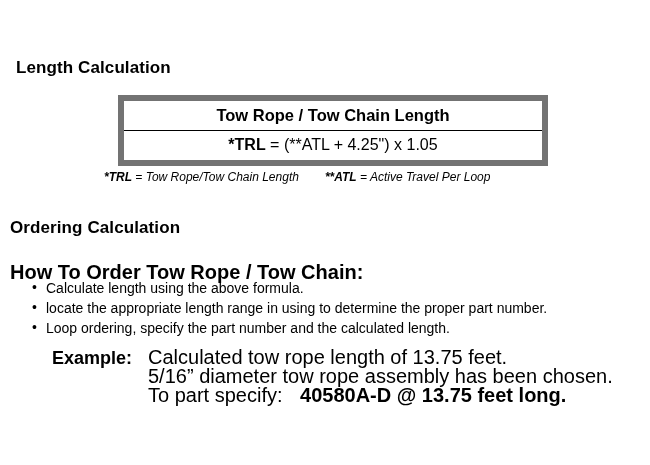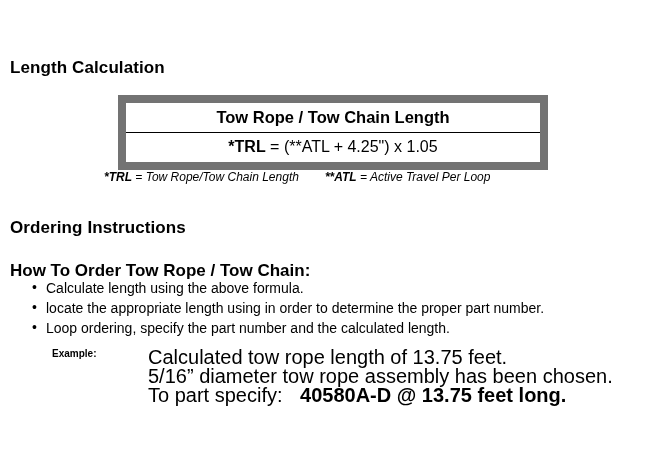--- a/index.html
+++ b/index.html
@@ -20,30 +20,30 @@
     left: 0; top: 0;
     width: 650px;
     height: 465px;
   }
   .h1 {
     position: absolute;
     font-size: 17px;
     font-weight: bold;
     letter-spacing: 0.1px;
   }
-  #length-calc-heading { left: 10px; top: 58px; text-align: right; }
+  #length-calc-heading { left: 16px; top: 58px; text-align: right; }
   #ordering-heading { left: 10px; top: 218px; }
 
   
   .formula-table {
     position: absolute;
     left: 118px;
     top: 95px;
     width: 430px;
-    border: 8px solid #737373;
+    border: 6px solid #737373;
     border-collapse: collapse;
     background: #fff;
   }
   .formula-table td {
     border: 1px solid #000;
     text-align: center;
     padding: 3px 0 4px 0;
   }
   .formula-head {
     font-size: 16.5px;
@@ -74,21 +74,21 @@
   .legend .gap {
     display: inline-block;
     width: 26px;
   }
 
   
   .sub-bold {
     position: absolute;
     left: 10px;
     top: 261px;
-    font-size: 17px;
+    font-size: 20px;
     font-weight: bold;
   }
   .bullets {
     position: absolute;
     left: 32px;
     top: 279px;
     width: 600px;
     font-size: 14px;
     line-height: 19px;
   }
@@ -102,21 +102,21 @@
     position: absolute;
     left: 0;
     top: -1px;
     font-size: 14px;
   }
 
   .example-label {
     position: absolute;
     left: 52px;
     top: 348px;
-    font-size: 10px;
+    font-size: 18px;
     font-weight: bold;
   }
   .example-body {
     position: absolute;
     left: 148px;
     top: 348px;
     width: 480px;
     font-size: 20px;
     line-height: 19px;
   }
@@ -138,27 +138,27 @@
       <td class="formula-head">Tow Rope / Tow Chain Length</td>
     </tr>
     <tr>
       <td class="formula-body"><span class="star-bold">*TRL</span><span> = (**ATL + 4.25") x 1.05</span></td>
     </tr>
   </tbody>
     </table>
 
   <div class="legend"><span class="term">*TRL</span><span> = Tow Rope/Tow Chain Length</span><span class="gap"></span><span class="term">**ATL</span><span> = Active Travel Per Loop</span></div>
 
-  <div class="h1" id="ordering-heading">Ordering Instructions</div>
+  <div class="h1" id="ordering-heading">Ordering Calculation</div>
 
   <div class="sub-bold">How To Order Tow Rope / Tow Chain:</div>
 
   <div class="bullets">
     <div>Calculate length using the above formula.</div>
-    <div>locate the appropriate length using in order to determine the  proper part number.</div>
+    <div>locate the appropriate length range in using to determine the  proper part number.</div>
     <div>Loop ordering, specify the part number and the calculated length.</div>
   </div>
 
   <div class="example-label">Example:</div>
 
   <div class="example-body">
     <div>Calculated tow rope length of 13.75 feet.</div>
     <div>5/16” diameter tow rope assembly has been chosen.</div>
     <div><span>To part specify: </span><span class="strong">40580A-D @ 13.75 feet long.</span></div>
   </div>

